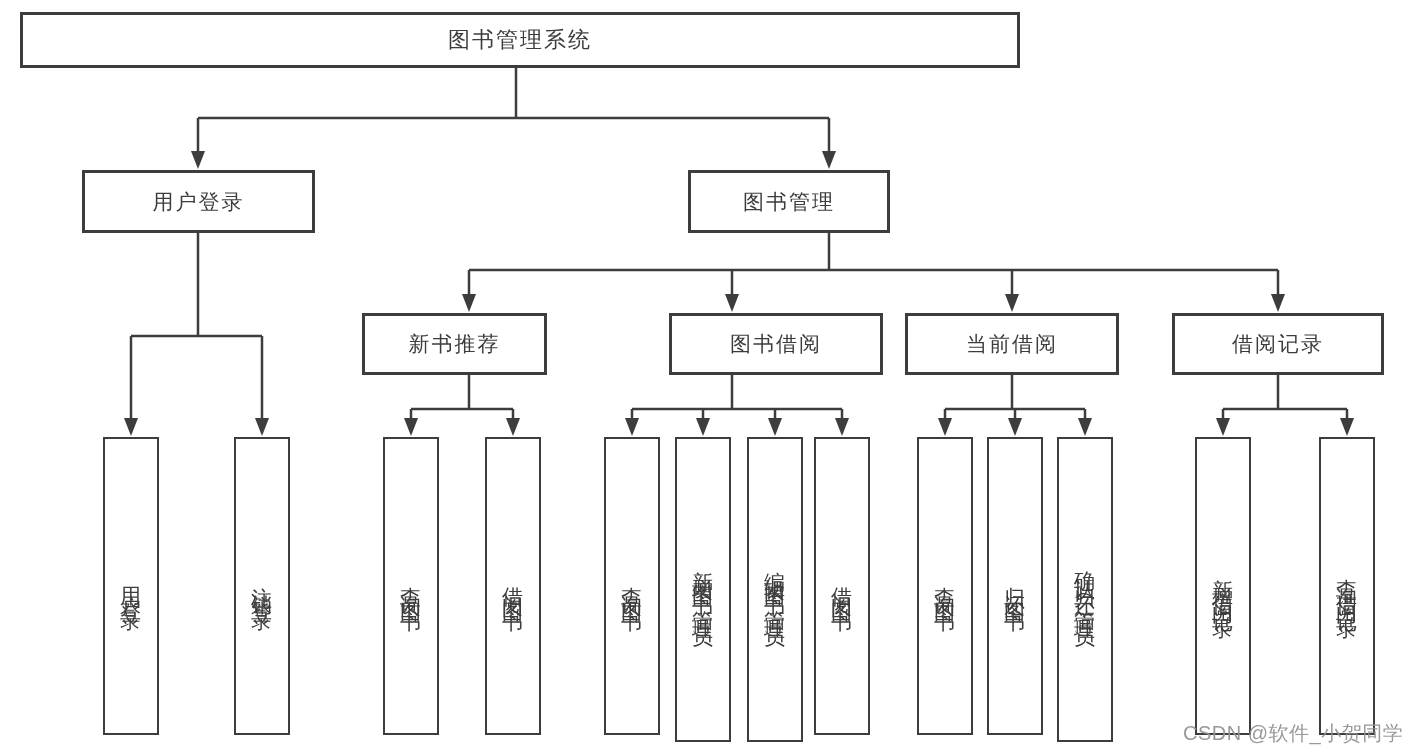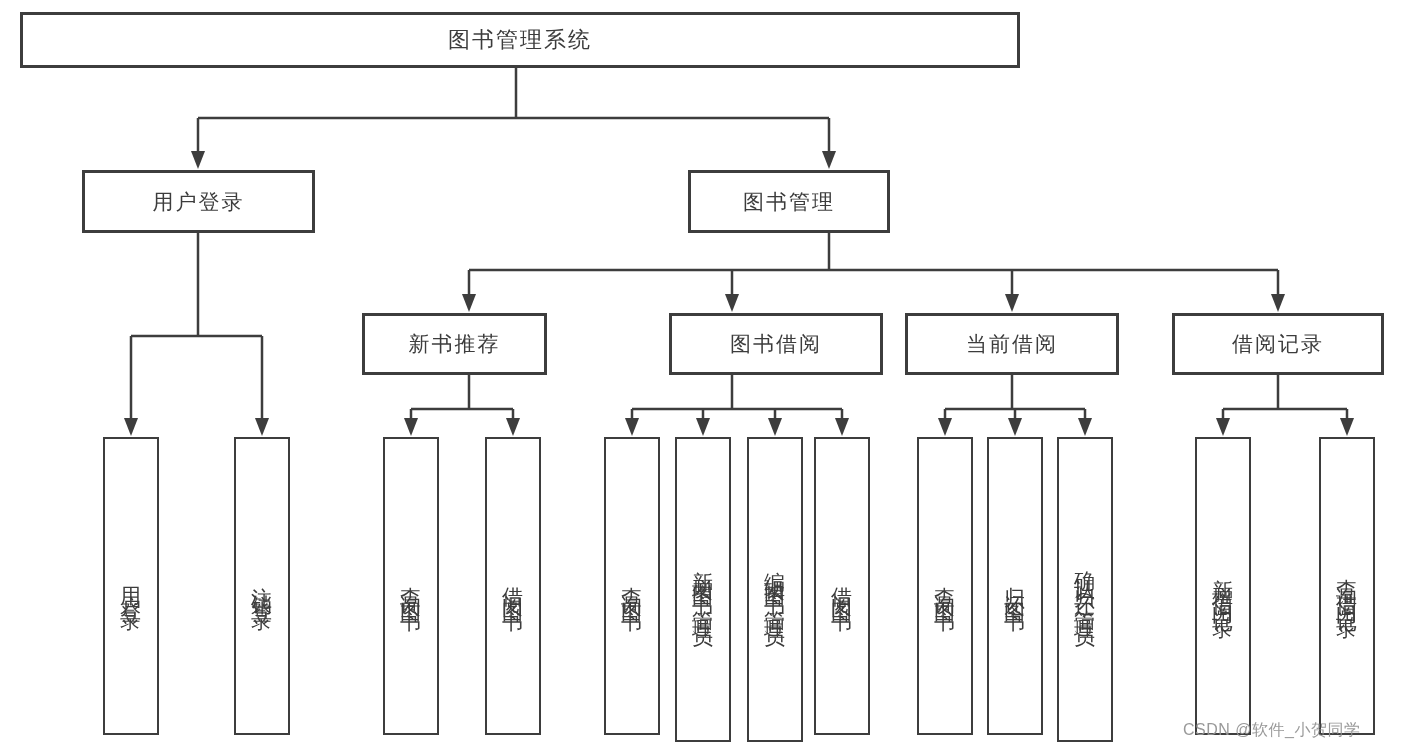--- a/index.html
+++ b/index.html
@@ -39,21 +39,21 @@
     writing-mode: vertical-rl;
     text-orientation: mixed;
     letter-spacing: 8px;
     line-height: 1;
     color: #3c3c3c;
   }
   .watermark {
     position: absolute;
     left: 1183px;
     top: 720px;
-    font-size: 16px;
+    font-size: 20px;
     color: rgba(148,148,148,0.95);
     letter-spacing: 0.5px;
     white-space: nowrap;
     z-index: 5;
   }
 </style>
 </head>
 <body>
 
 <div class="canvas">

